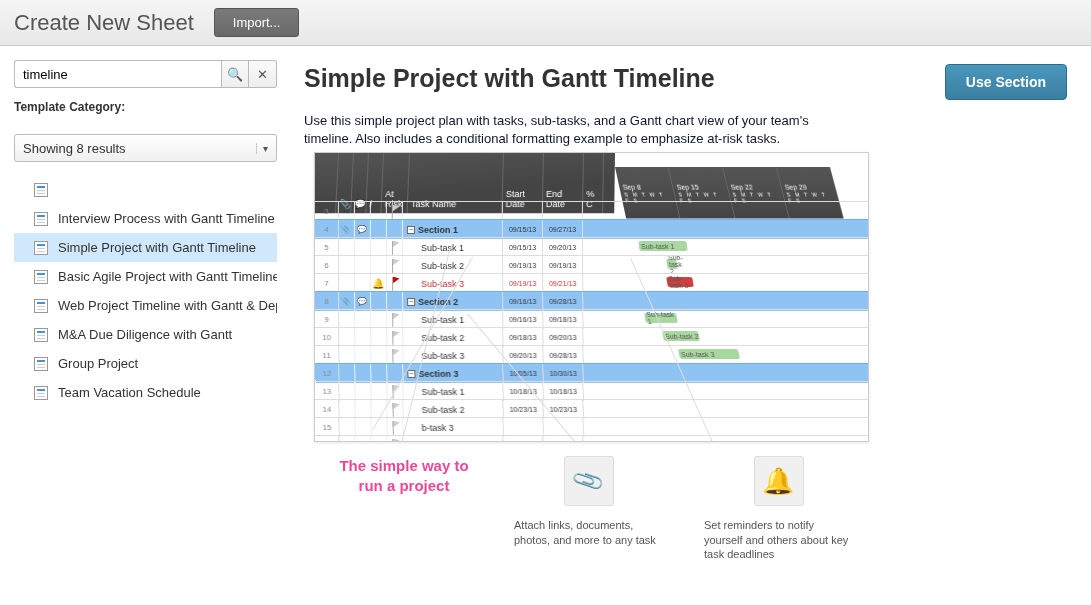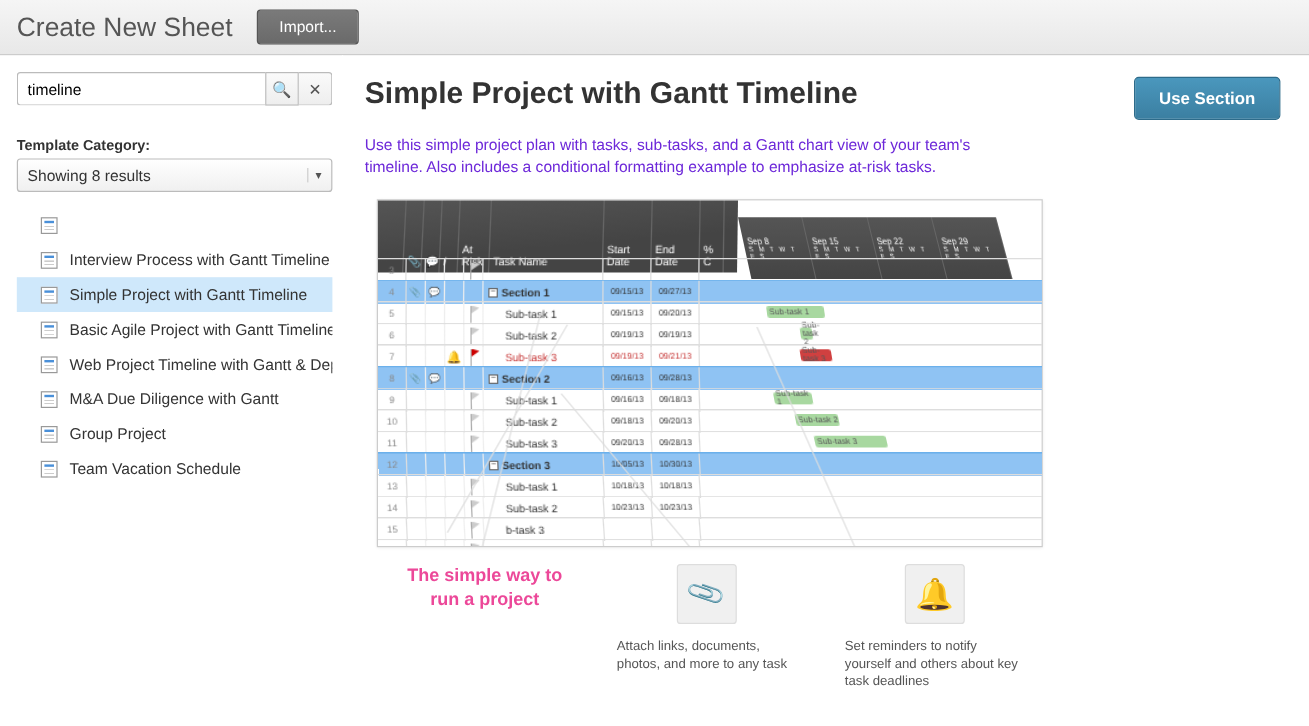--- a/index.html
+++ b/index.html
@@ -2,39 +2,39 @@
 <html><head>
 <meta charset="utf-8">
 <style>
   * { box-sizing: border-box; margin: 0; padding: 0; }
   body { font-family: -apple-system, Helvetica, Arial, sans-serif; background: #fff; color: #333; width: 1091px; height: 605px; overflow: hidden; }
   .header { background: linear-gradient(#f5f5f5,#e8e8e8); border-bottom: 1px solid #ccc; height: 46px; display: flex; align-items: center; padding: 0 14px; gap: 20px; }
   .header-title { font-size: 22px; color: #555; font-weight: 400; }
   .import-btn { background: linear-gradient(#7a7a7a,#6a6a6a); color: #fff; border: 1px solid #555; border-radius: 3px; padding: 6px 18px; font-size: 13px; cursor: pointer; }
   .content { display: flex; height: calc(100% - 46px); }
   .sidebar { width: 286px; border-right: 1px solid #fff; padding: 14px 8px 0 14px; }
-  .search-row { display: flex; gap: 0; margin-bottom: 26px; }
+  .search-row { display: flex; gap: 0; margin-bottom: 12px; }
   .search-input { flex: 1; height: 28px; border: 1px solid #bbb; border-right: none; padding: 0 8px; font-size: 13px; border-radius: 3px 0 0 3px; }
   .search-btn, .clear-btn { width: 28px; height: 28px; border: 1px solid #bbb; background: linear-gradient(#fafafa,#eee); display: flex; align-items: center; justify-content: center; cursor: pointer; font-size: 13px; color: #555; }
   .search-btn { border-radius: 0; }
   .clear-btn { border-radius: 0 3px 3px 0; border-left: none; }
-  .cat-label { font-size: 12px; font-weight: bold; margin-bottom: 4px; }
+  .cat-label { font-size: 12px; font-weight: bold; margin-bottom: 20px; }
   .cat-select { width: 100%; height: 28px; border: 1px solid #bbb; border-radius: 3px; background: linear-gradient(#fff,#f0f0f0); font-size: 13px; padding: 0 8px; position: relative; display: flex; align-items: center; justify-content: space-between; cursor: pointer; margin-bottom: 14px; }
   .cat-select::after { content: "▾"; font-size: 10px; color: #555; border-left:1px solid #ccc; padding-left:6px; }
   .template-list { list-style: none; }
   .template-item { display: flex; align-items: center; gap: 10px; padding: 7px 4px 7px 20px; font-size: 13px; color: #333; cursor: pointer; white-space: nowrap; overflow: hidden; }
   .template-item.selected { background: #cfe8fb; }
   .sheet-icon { width: 14px; height: 14px; display: inline-block; background: #fff; border:1px solid #999; position: relative; flex-shrink:0;}
   .sheet-icon::before { content:""; position:absolute; left:2px; top:2px; right:2px; height:2px; background:#4a90d9;}
   .sheet-icon::after { content:""; position:absolute; left:2px; top:6px; right:2px; bottom:2px; background: repeating-linear-gradient(#ccc,#ccc 1px,#fff 1px,#fff 3px);}
   .main { flex: 1; padding: 18px 24px 0 18px; position: relative; overflow: hidden;}
   .main-header { display: flex; justify-content: space-between; align-items: flex-start; margin-bottom: 12px; }
   .main-title { font-size: 25px; font-weight: bold; color: #333; }
   .use-btn { background: linear-gradient(#4a97bd,#3b7fa1); color: #fff; border: 1px solid #2d6b8a; border-radius: 4px; padding: 9px 20px; font-size: 14px; font-weight: bold; cursor: pointer; }
-  .desc { font-size: 13px; color: #6d28d9; line-height: 1.4; max-width: 520px; margin-bottom: 18px; }
+  .desc { font-size: 13px; color: #0f172a; line-height: 1.4; max-width: 520px; margin-bottom: 4px; }
   .preview { width: 555px; height: 290px; border:1px solid #ccc; position: relative; overflow: hidden; background:#fff; box-shadow: 0 1px 3px rgba(0,0,0,0.1); margin-left: 10px;}
   .preview-inner { position:absolute; inset:0; }
   .gantt-th-left { position:absolute; top:0; left:0; width:300px; height:60px; background: linear-gradient(175deg, #555 0%, #444 60%); transform-origin: top left; transform: perspective(800px) rotateX(6deg) skewX(-3deg); display:flex; }
   .th-col { border-right:1px solid #666; color:#fff; font-size:9px; display:flex; align-items:flex-end; padding:4px 3px; }
   .gantt-th-right { position:absolute; top:14px; left:300px; right:0; height:52px; background: linear-gradient(#555,#444); transform-origin: top left; transform: perspective(900px) rotateX(12deg) skewX(12deg) scaleX(0.85); display:flex; }
   .dt { color:#fff; font-size:8px; border-right:1px solid #666; padding:2px 4px; display:flex; flex-direction:column; justify-content:center;}
   .gantt-body { position:absolute; top:48px; left:0; right:0; bottom:0; overflow:hidden;}
   .grow { position:absolute; left:0; right:0; height:20px; display:flex; align-items:center; font-size:9px; border-top:1px solid #ddd; transform-origin: top left; }
   .rn { width:24px; text-align:center; color:#888; font-size:8px; border-right:1px solid #ddd; height:100%; display:flex;align-items:center;justify-content:center;}
   .ic-cell{width:16px;height:100%;border-right:1px solid #eee;display:flex;align-items:center;justify-content:center;}

